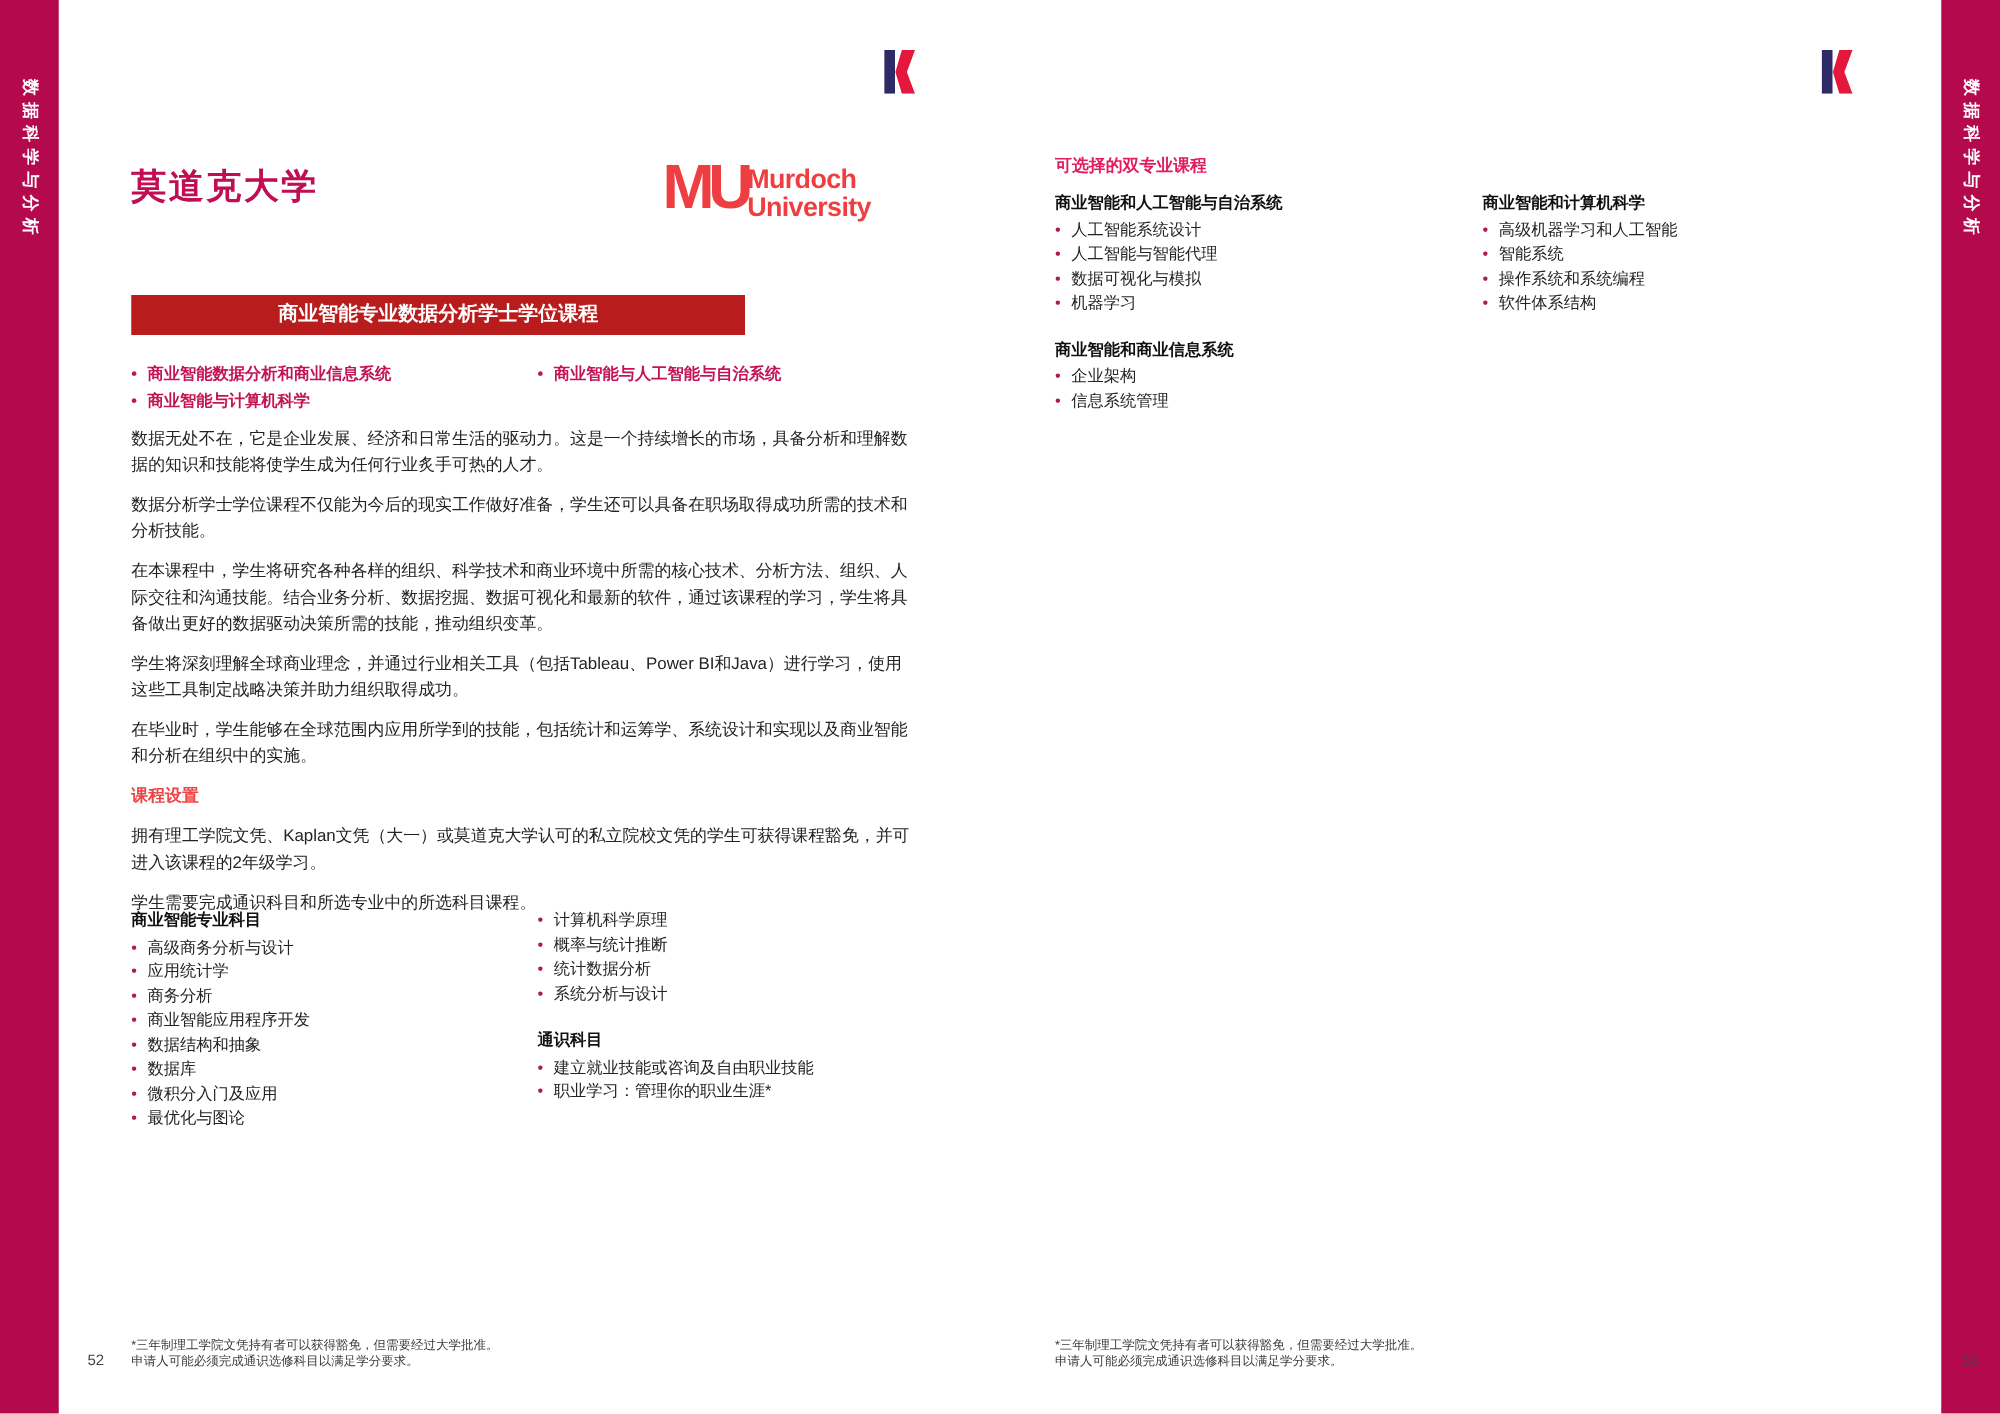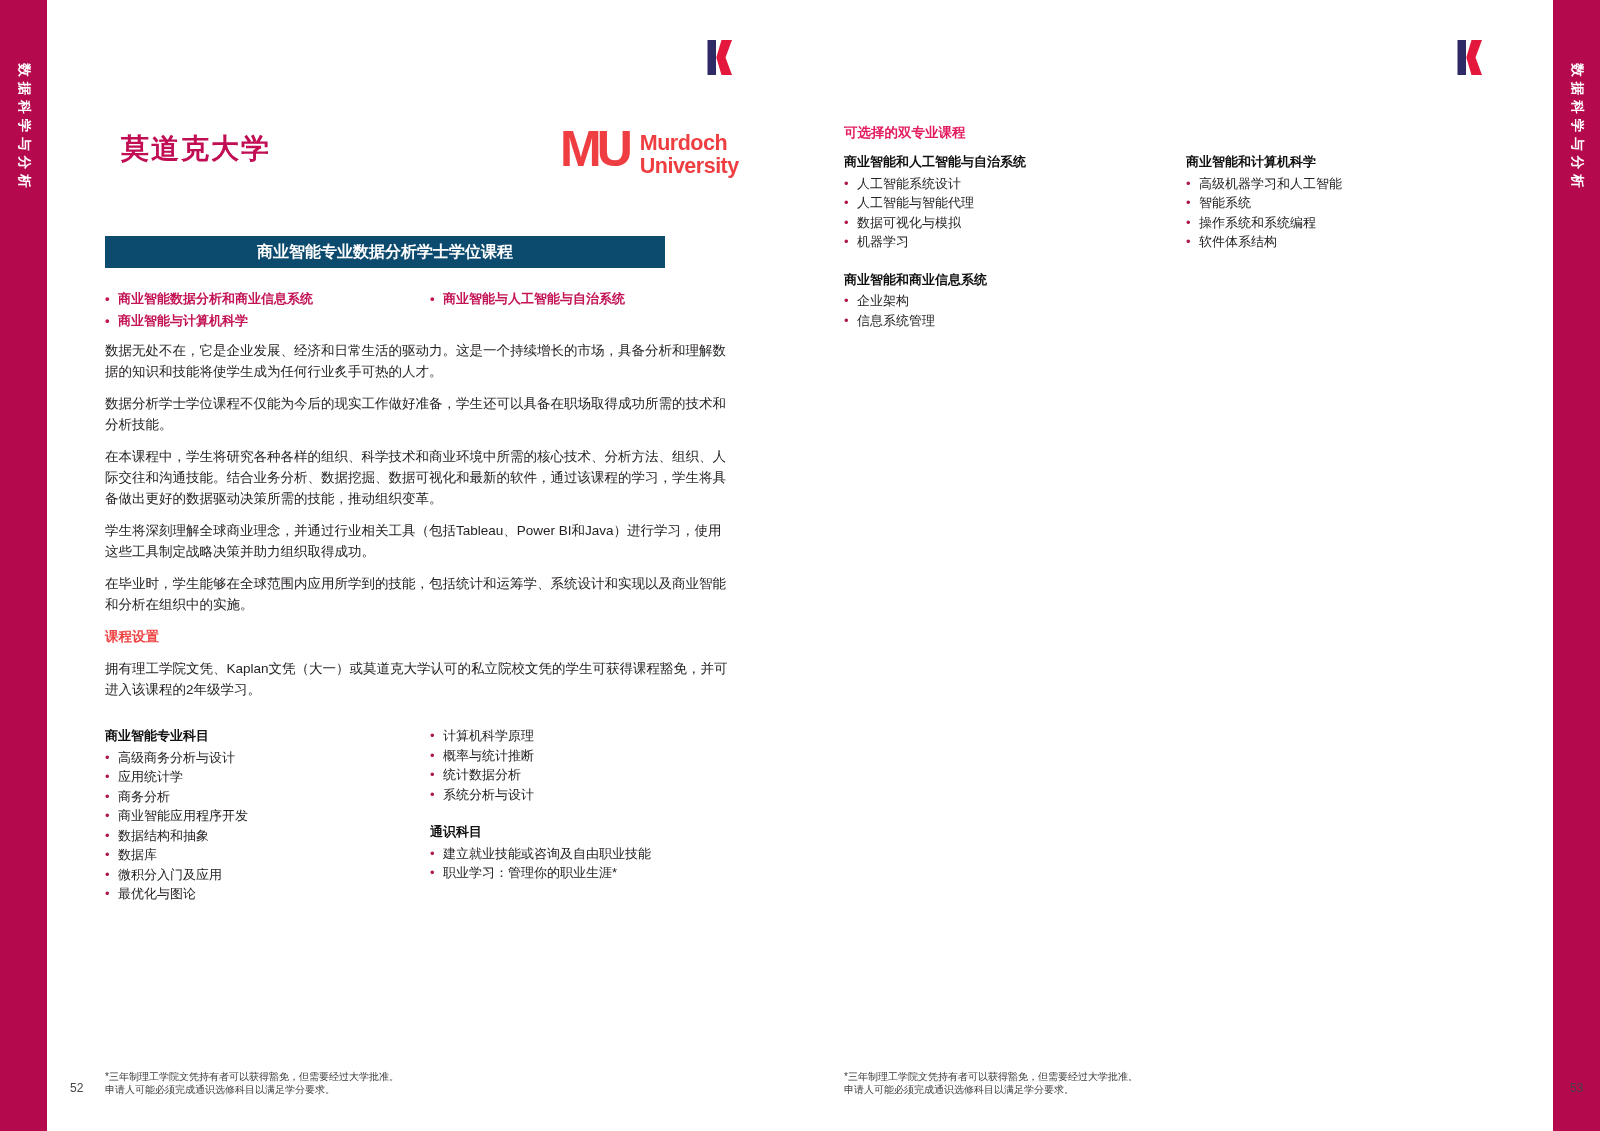--- a/index.html
+++ b/index.html
@@ -12,28 +12,28 @@
   .side-rail.right{left:1553px;}
   .v-label{position:absolute;color:#ffffff;font-weight:bold;font-size:13.5px;letter-spacing:5px;
            white-space:nowrap;transform:translate(-50%,-50%) rotate(90deg);}
   .v-label.left{left:24px;top:128px;}
   .v-label.right{left:1577px;top:128px;}
 
   
   .k-logo{position:absolute;width:33px;height:35px;}
   .k-logo.kl-left{left:706px;top:40px;}
   .k-logo.kl-right{left:1456px;top:40px;}
-  .mu-logo{position:absolute;left:560px;top:120px;display:flex;align-items:center;gap:12px;color:#EF3E42;}
+  .mu-logo{position:absolute;left:530px;top:120px;display:flex;align-items:center;color:#EF3E42;}
   .mu-monogram{font-size:50px;font-weight:bold;letter-spacing:-5px;line-height:50px;}
   .mu-words{font-size:21.5px;font-weight:bold;line-height:23px;letter-spacing:-0.5px;margin-top:12px;}
 
   
   .uni-title{position:absolute;left:105px;top:132px;font-size:28px;line-height:34px;
-             color:#C00D53;font-weight:600;letter-spacing:2px;margin-left:16px;}
-  .banner{position:absolute;left:105px;top:236px;width:560px;height:32px;background:#0c4a6e;
+             color:#C00D53;font-weight:600;letter-spacing:2px;}
+  .banner{position:absolute;left:105px;top:236px;width:491px;height:32px;background:#b91c1c;
           color:#ffffff;font-size:16px;font-weight:bold;text-align:center;line-height:32px;}
   .majors{position:absolute;left:105px;top:288px;width:620px;display:flex;justify-content:flex-end;}
   .majors-col1{width:325px;}
   .majors-col2{width:295px;}
   .red-item{font-size:13px;font-weight:bold;color:#C31456;line-height:22px;padding-left:13px;position:relative;}
   .red-item::before{content:"•";position:absolute;left:0;top:0;color:#C31456;}
 
   .body-copy{position:absolute;left:105px;top:340px;width:630px;color:#262223;font-size:13.5px;line-height:21px;}
   .body-copy p{margin:0 0 11px 0;}
   .sec-heading{color:#ef4444;font-weight:bold;font-size:13.5px;line-height:21px;margin:0;}
@@ -101,20 +101,21 @@
   </div>
 
   <div class="body-copy">
     <p>数据无处不在，它是企业发展、经济和日常生活的驱动力。这是一个持续增长的市场，具备分析和理解数据的知识和技能将使学生成为任何行业炙手可热的人才。</p>
     <p>数据分析学士学位课程不仅能为今后的现实工作做好准备，学生还可以具备在职场取得成功所需的技术和分析技能。</p>
     <p>在本课程中，学生将研究各种各样的组织、科学技术和商业环境中所需的核心技术、分析方法、组织、人际交往和沟通技能。结合业务分析、数据挖掘、数据可视化和最新的软件，通过该课程的学习，学生将具备做出更好的数据驱动决策所需的技能，推动组织变革。</p>
     <p>学生将深刻理解全球商业理念，并通过行业相关工具（包括Tableau、Power BI和Java）进行学习，使用这些工具制定战略决策并助力组织取得成功。</p>
     <p>在毕业时，学生能够在全球范围内应用所学到的技能，包括统计和运筹学、系统设计和实现以及商业智能和分析在组织中的实施。</p>
     <p class="sec-heading">课程设置</p>
     <p>拥有理工学院文凭、Kaplan文凭（大一）或莫道克大学认可的私立院校文凭的学生可获得课程豁免，并可进入该课程的2年级学习。</p>
+    <p>学生需要完成通识科目和所选专业中的所选科目课程。</p>
   </div>
 
   <div class="list-block lb-subjects-1">
     <div class="group-title">商业智能专业科目</div>
     <div class="list-item">高级商务分析与设计</div>
     <div class="list-item">应用统计学</div>
     <div class="list-item">商务分析</div>
     <div class="list-item">商业智能应用程序开发</div>
     <div class="list-item">数据结构和抽象</div>
     <div class="list-item">数据库</div>

